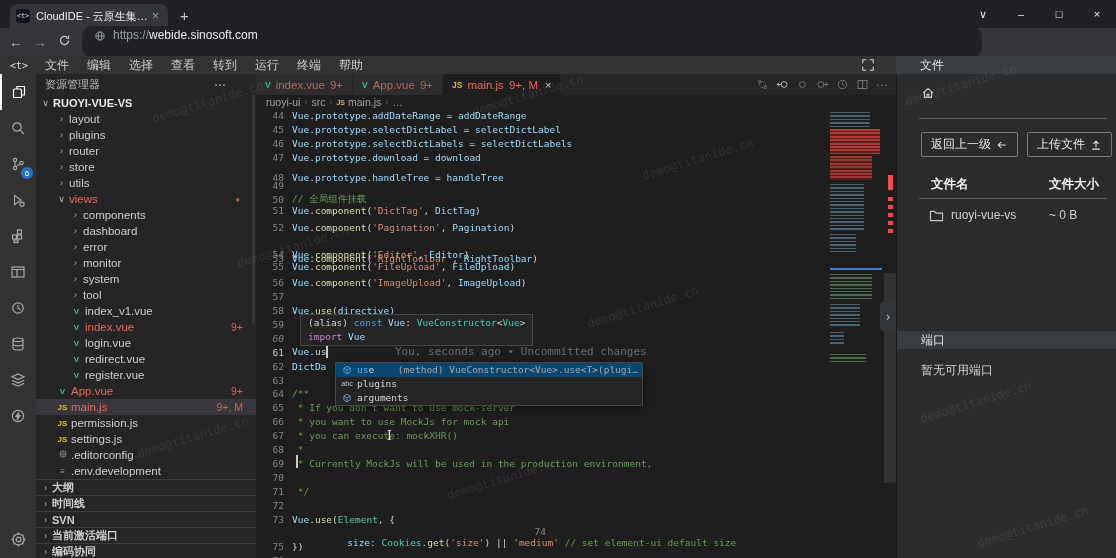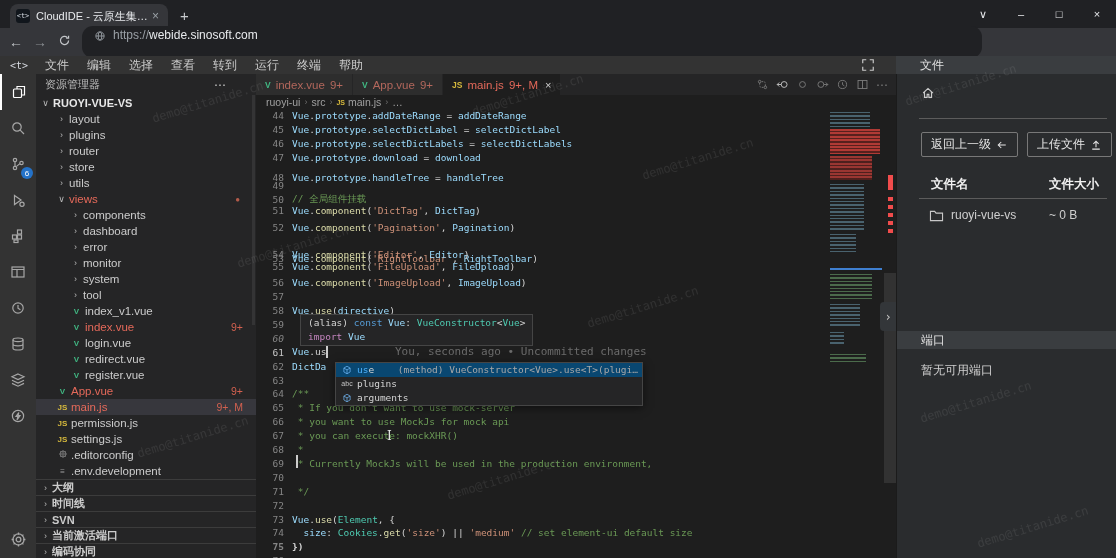--- a/index.html
+++ b/index.html
@@ -586,25 +586,25 @@
               <span class="lc"><span class="tc"> */</span></span>
             </div>
             <div class="crow" style="top: 389.2px;">
               <span class="ln">72</span>
               <span class="lc"></span>
             </div>
             <div class="crow" style="top: 403.1px;">
               <span class="ln">73</span>
               <span class="lc"><span class="tv">Vue</span><span class="to">.</span><span class="tf">use</span><span class="to">(</span><span class="tt">Element</span><span class="to">, {</span></span>
             </div>
-            <div class="crow" style="top: 417px;">
+            <div class="crow" style="top: 417px; flex-direction: column;">
               <span class="ln">74</span>
               <span class="lc"><span class="to">  </span><span class="tv">size</span><span class="to">: </span><span class="tt">Cookies</span><span class="to">.</span><span class="tf">get</span><span class="to">(</span><span class="ts">'size'</span><span class="to">) </span><span class="to">|| </span><span class="ts">'medium'</span><span class="to"> </span><span class="tc">// set element-ui default size</span></span>
             </div>
-            <div class="crow" style="top: 430.9px; font-weight: bold;">
+            <div class="crow" style="top: 430.9px;">
               <span class="ln">75</span>
               <span class="lc"><span class="to">})</span></span>
             </div>
             <div class="crow" style="top: 444.8px;">
               <span class="ln">76</span>
               <span class="lc"></span>
             </div>
           </div>
         <div class="gutbar" style="top:346px"></div>
         <div class="blame" style="left:139px; top:236px; font-size:11px;">You, seconds ago • Uncommitted changes</div>

